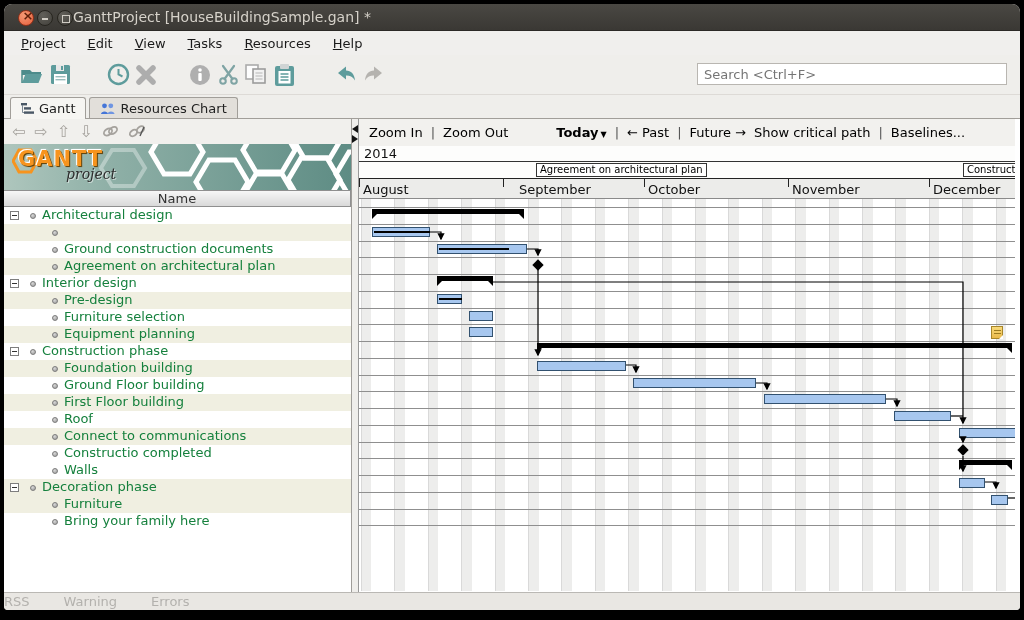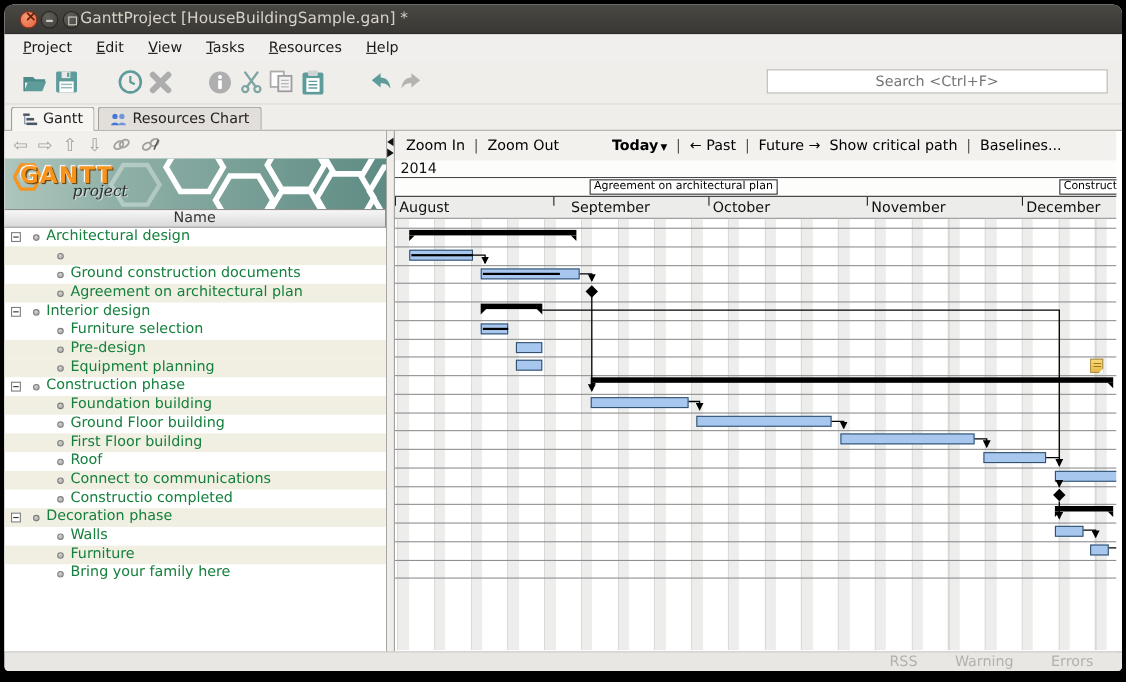--- a/index.html
+++ b/index.html
@@ -21,21 +21,21 @@
   
   .menubar{height:24px;background:#F0EFED;display:flex;align-items:center;padding-left:6px;
     font-size:13px;color:#1a1a1a;}
   .menu-item{padding:2px 11px;cursor:default;}
   
   .toolbar{position:relative;height:40px;background:#EFEEEB;border-bottom:1px solid #DDDAD6;
     display:flex;align-items:center;padding-left:14px;}
   .tbi{width:26px;height:26px;margin:0 1px;display:flex;align-items:center;justify-content:center;}
   .gap{width:30px;}
   .search-box{position:absolute;right:13px;top:8px;width:310px;height:22px;border:1px solid #b9b6b1;
-    background:#fff;font-size:13px;color:#8a8a8a;padding:0 6px;font-family:inherit;text-align:center;}
+    background:#fff;font-size:13px;color:#8a8a8a;padding:0 6px;font-family:inherit;}
   
   .tabbar{height:24px;background:#EFEEEB;border-bottom:1px solid #A19E99;display:flex;
     align-items:flex-end;padding-left:6px;}
   .tab{height:21px;display:flex;align-items:center;gap:5px;padding:0 10px;font-size:13px;color:#222;
     border:1px solid #A19E99;border-bottom:none;border-radius:3px 3px 0 0;margin-right:3px;}
   .tab.active{background:#F6F5F2;margin-bottom:-1px;height:22px;}
   .tab.inactive{background:#E2DFDA;}
   
   .main{position:relative;height:473px;background:#fff;}
   .left-panel{position:absolute;left:0;top:0;width:348px;height:473px;background:#fff;
@@ -94,21 +94,21 @@
   .milestone{position:absolute;width:8px;height:8px;background:#000;transform:rotate(45deg);}
   .linksvg{position:absolute;left:0;top:0;z-index:5;}
   .note-icon{position:absolute;width:12px;height:13px;background:linear-gradient(#f8da7a,#e9b94c);
     border:1px solid #a8862a;z-index:6;}
   .note-icon::before{content:"";position:absolute;left:2px;top:3px;width:7px;height:5px;
     background:repeating-linear-gradient(#9c7b20 0 1px,transparent 1px 3px);}
   .note-icon::after{content:"";position:absolute;right:-1px;bottom:-1px;
     border-left:4px solid transparent;border-bottom:4px solid #fff;}
   
   .statusbar{height:18px;background:#E9E7E3;border-top:1px solid #bab8b4;display:flex;
-    justify-content:flex-end;align-items:center;gap:34px;padding-right:26px;
+    align-items:center;gap:34px;padding-right:26px;
     font-size:13px;color:#B3B1AD;}
 </style>
 </head>
 <body>
 
 <div class="window">
 
   <div class="titlebar">
     <div class="winbtn btn-close"></div>
     <div class="winbtn btn-min"></div>
@@ -277,27 +277,27 @@
           </div>
           <div class="trow alt">
             <div class="bullet" style="left: 48px;"></div>
             <span class="tlabel" style="left: 60px;">Agreement on architectural plan</span>
           </div>
           <div class="trow">
             <div class="expander"></div>
             <div class="bullet" style="left: 26px;"></div>
             <span class="tlabel" style="left: 38px;">Interior design</span>
           </div>
+          <div class="trow alt">
+            <div class="bullet" style="left: 48px;"></div>
+            <span class="tlabel" style="left: 60px;">Pre-design</span>
+          </div>
           <div class="trow">
             <div class="bullet" style="left: 48px;"></div>
             <span class="tlabel" style="left: 60px;">Furniture selection</span>
-          </div>
-          <div class="trow alt">
-            <div class="bullet" style="left: 48px;"></div>
-            <span class="tlabel" style="left: 60px;">Pre-design</span>
           </div>
           <div class="trow alt">
             <div class="bullet" style="left: 48px;"></div>
             <span class="tlabel" style="left: 60px;">Equipment planning</span>
           </div>
           <div class="trow">
             <div class="expander"></div>
             <div class="bullet" style="left: 26px;"></div>
             <span class="tlabel" style="left: 38px;">Construction phase</span>
           </div>
@@ -318,28 +318,28 @@
             <span class="tlabel" style="left: 60px;">Roof</span>
           </div>
           <div class="trow alt">
             <div class="bullet" style="left: 48px;"></div>
             <span class="tlabel" style="left: 60px;">Connect to communications</span>
           </div>
           <div class="trow">
             <div class="bullet" style="left: 48px;"></div>
             <span class="tlabel" style="left: 60px;">Constructio completed</span>
           </div>
+          <div class="trow">
+            <div class="bullet" style="left: 48px;"></div>
+            <span class="tlabel" style="left: 60px;">Walls</span>
+          </div>
           <div class="trow alt">
             <div class="expander"></div>
             <div class="bullet" style="left: 26px;"></div>
             <span class="tlabel" style="left: 38px;">Decoration phase</span>
-          </div>
-          <div class="trow">
-            <div class="bullet" style="left: 48px;"></div>
-            <span class="tlabel" style="left: 60px;">Walls</span>
           </div>
           <div class="trow alt">
             <div class="bullet" style="left: 48px;"></div>
             <span class="tlabel" style="left: 60px;">Furniture</span>
           </div>
           <div class="trow">
             <div class="bullet" style="left: 48px;"></div>
             <span class="tlabel" style="left: 60px;">Bring your family here</span>
           </div>
         </div>

